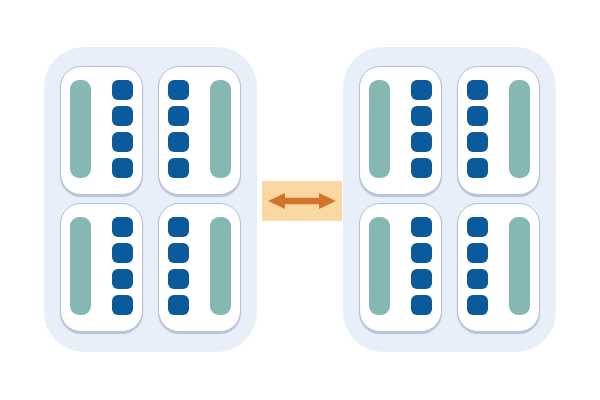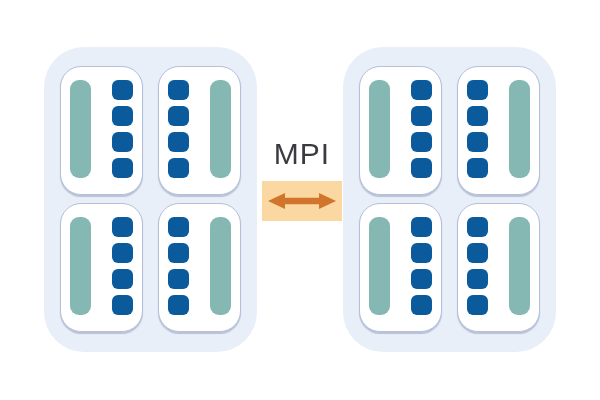--- a/index.html
+++ b/index.html
@@ -118,21 +118,20 @@
         <div class="bar"></div>
         <div class="cores">
           <div class="core"></div>
           <div class="core"></div>
           <div class="core"></div>
           <div class="core"></div>
         </div>
       </div>
     </section>
 
-  <div class="mpi-label">MPI</div>
 
   <div class="mpi-band">
     <svg class="arrow-svg" width="70" height="18" viewBox="0 0 70 18">
       <polygon id="arrow-shape" points="1,9 18,1 18,5.8 52,5.8 52,1 69,9 52,17 52,12.2 18,12.2 18,17" fill="#D2752C"></polygon>
     </svg>
   </div>
 
   <section class="node right">
       <div class="socket bar-left">
         <div class="bar"></div>

